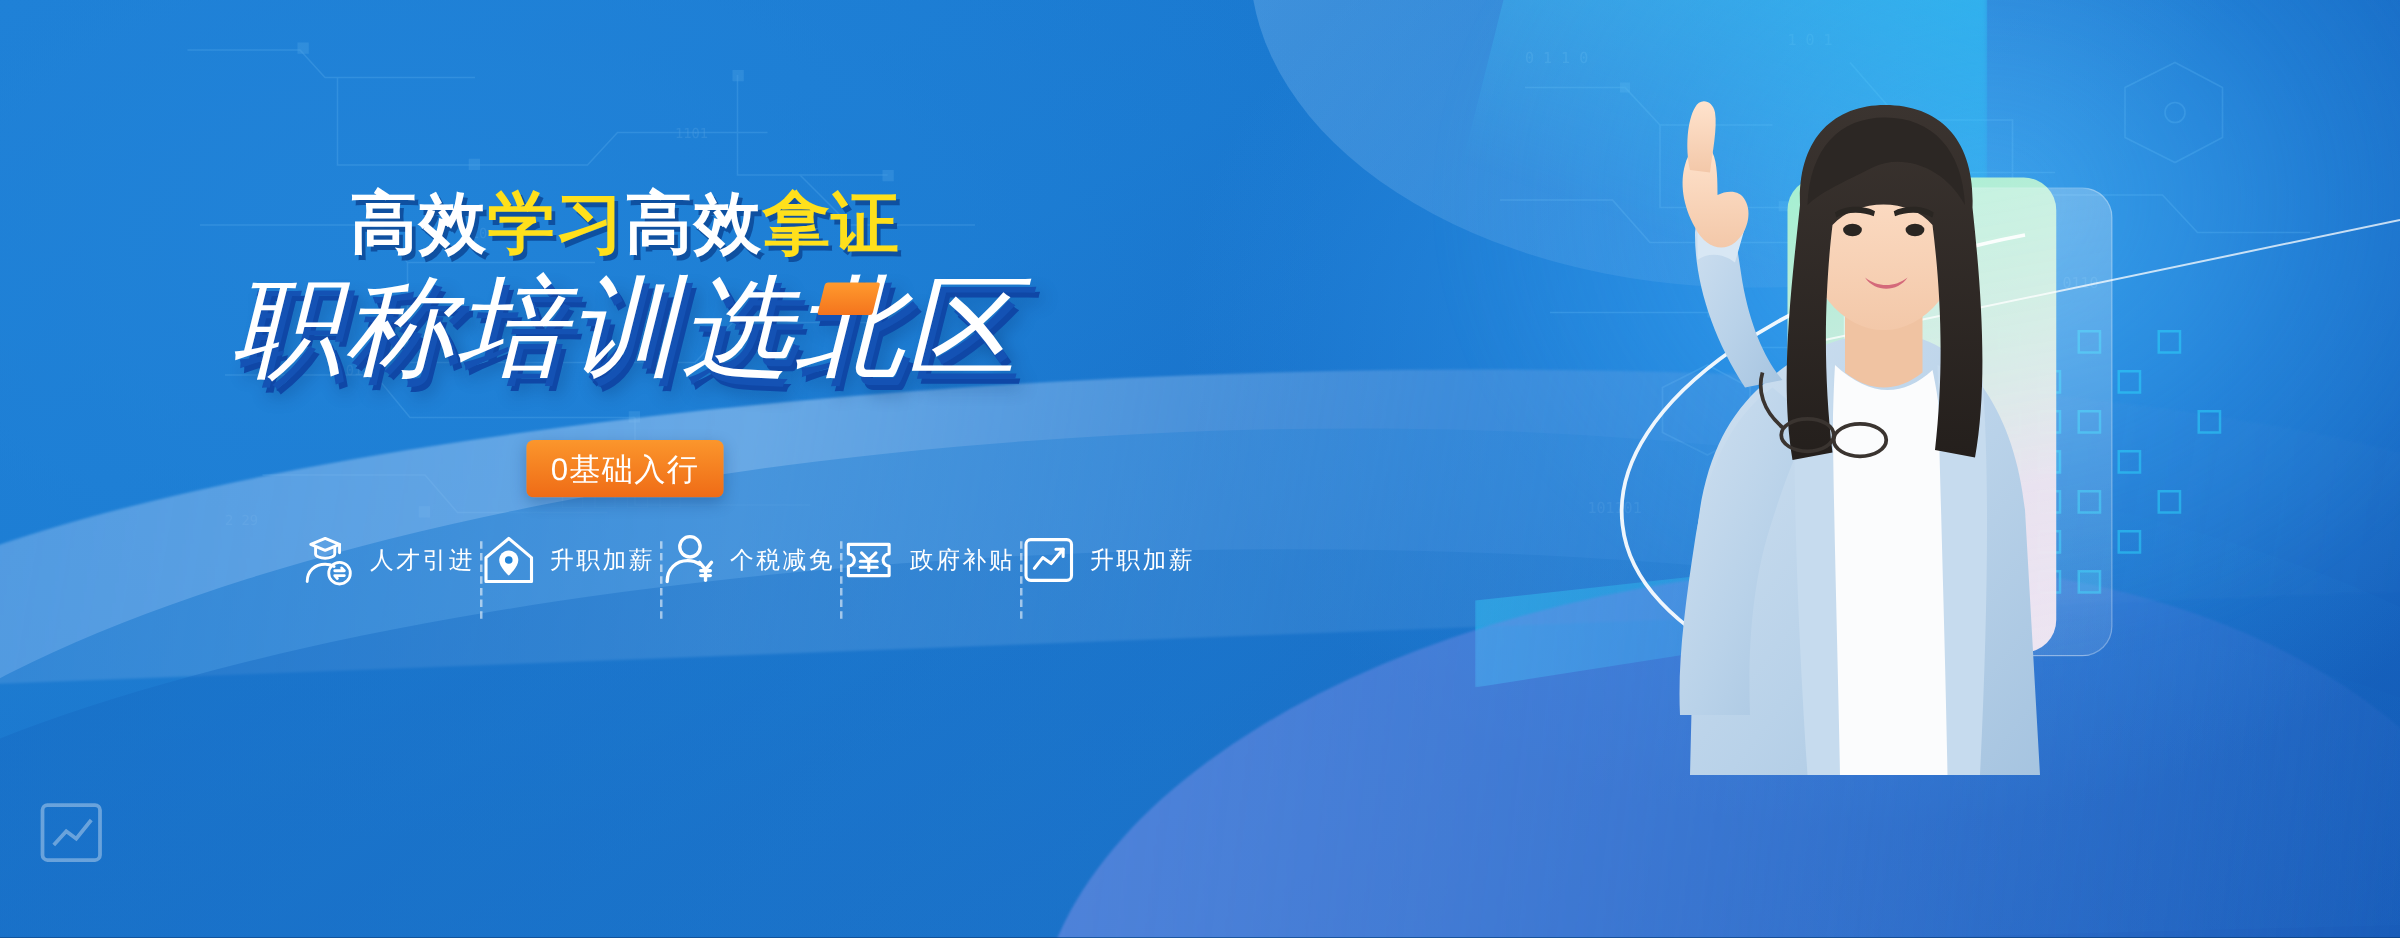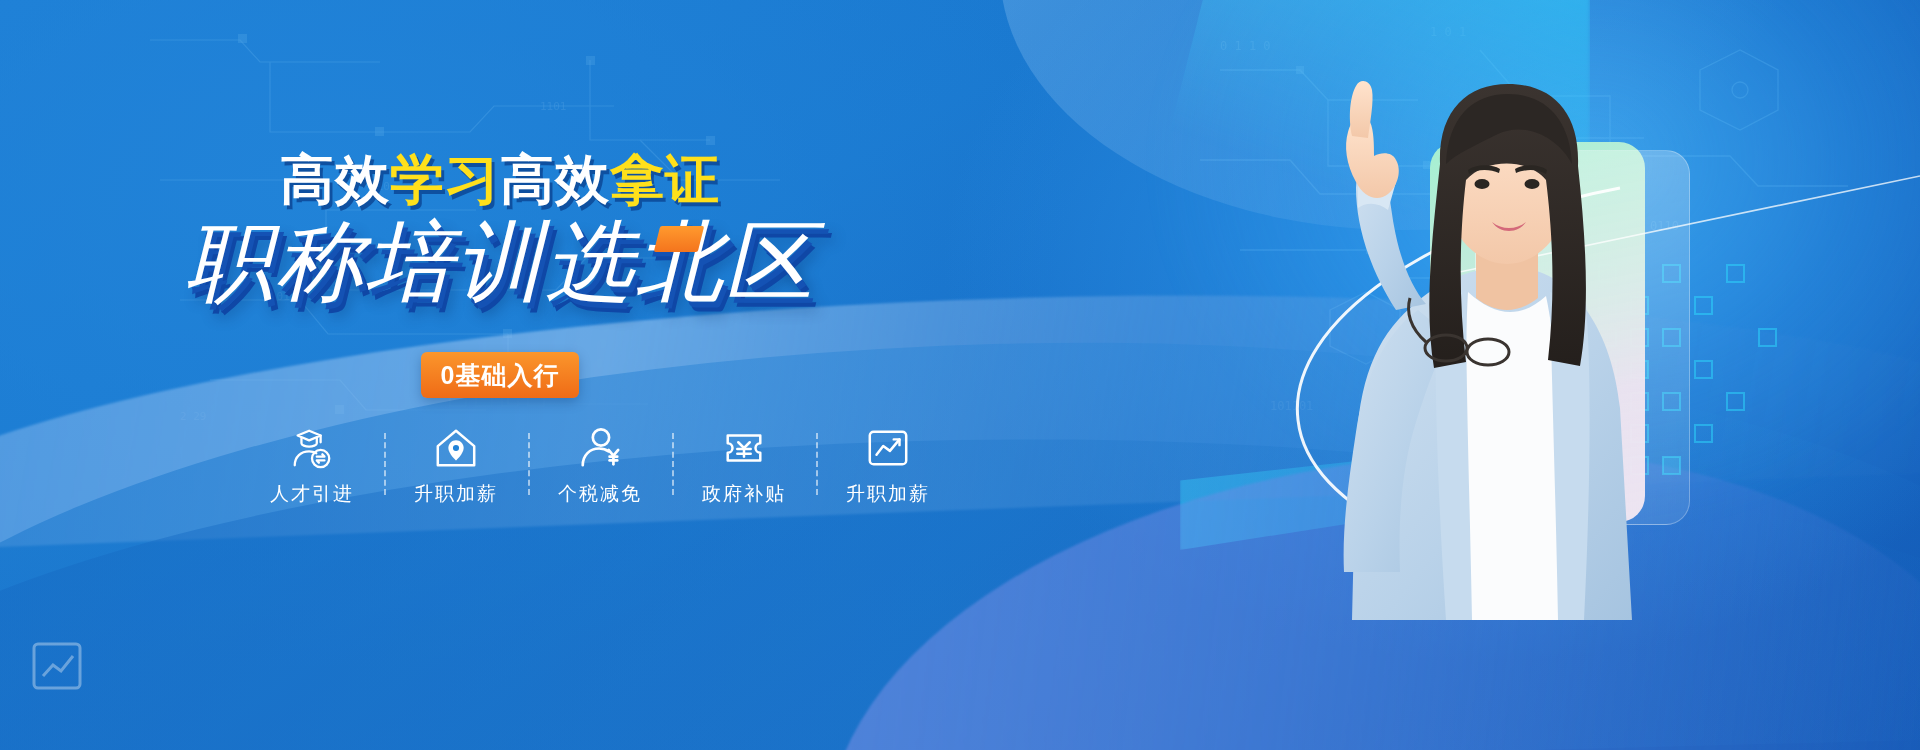--- a/index.html
+++ b/index.html
@@ -104,36 +104,36 @@
   }
 
   
   .badges{
     position:absolute;left:0;right:0;top:352px;display:flex;justify-content:center;
   }
   .badge-inner{display:flex;height:46px;border-radius:6px;overflow:hidden;
     box-shadow:0 4px 12px rgba(5,40,95,.28);}
   .badge-a{
     background:linear-gradient(180deg,#fb962c,#ef6b16);
-    color:#fff;font-size:25px;font-weight:bold;
+    color:#fff;font-size:25px;font-weight:normal;
     display:flex;align-items:center;padding:0 20px;letter-spacing:1px;
   }
   .badge-b{
     background:linear-gradient(180deg,#2ab6f5,#18a4ee);
     color:#fff;font-size:25px;font-weight:bold;
     display:flex;align-items:center;padding:0 20px;letter-spacing:1px;
   }
 
   
   .features{
     position:absolute;left:240px;top:425px;width:720px;
     display:flex;align-items:flex-start;
   }
   .feature{
-    position:relative;flex:1;display:flex;flex-direction:column;
+    position:relative;flex:1;display:flex;flex-direction:row;
     align-items:center;gap:10px;color:#fff;
   }
   .feature + .feature::before{
     content:"";position:absolute;left:0;top:8px;height:62px;width:0;
     border-left:2px dashed rgba(255,255,255,.55);
   }
   .feature .ic{width:46px;height:46px;display:block;}
   .feature .lb{font-size:19px;letter-spacing:2px;color:#fff;white-space:nowrap;}
 
   

